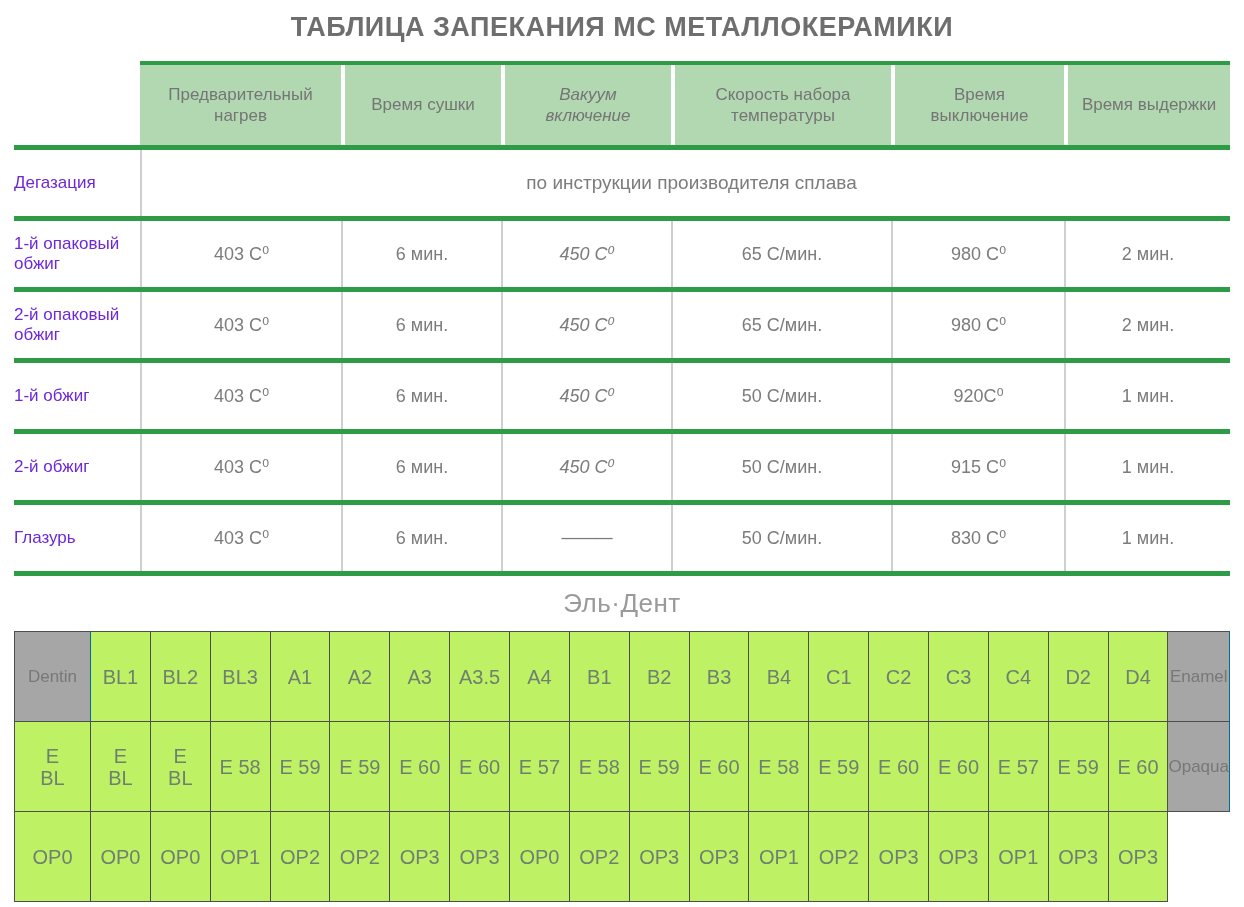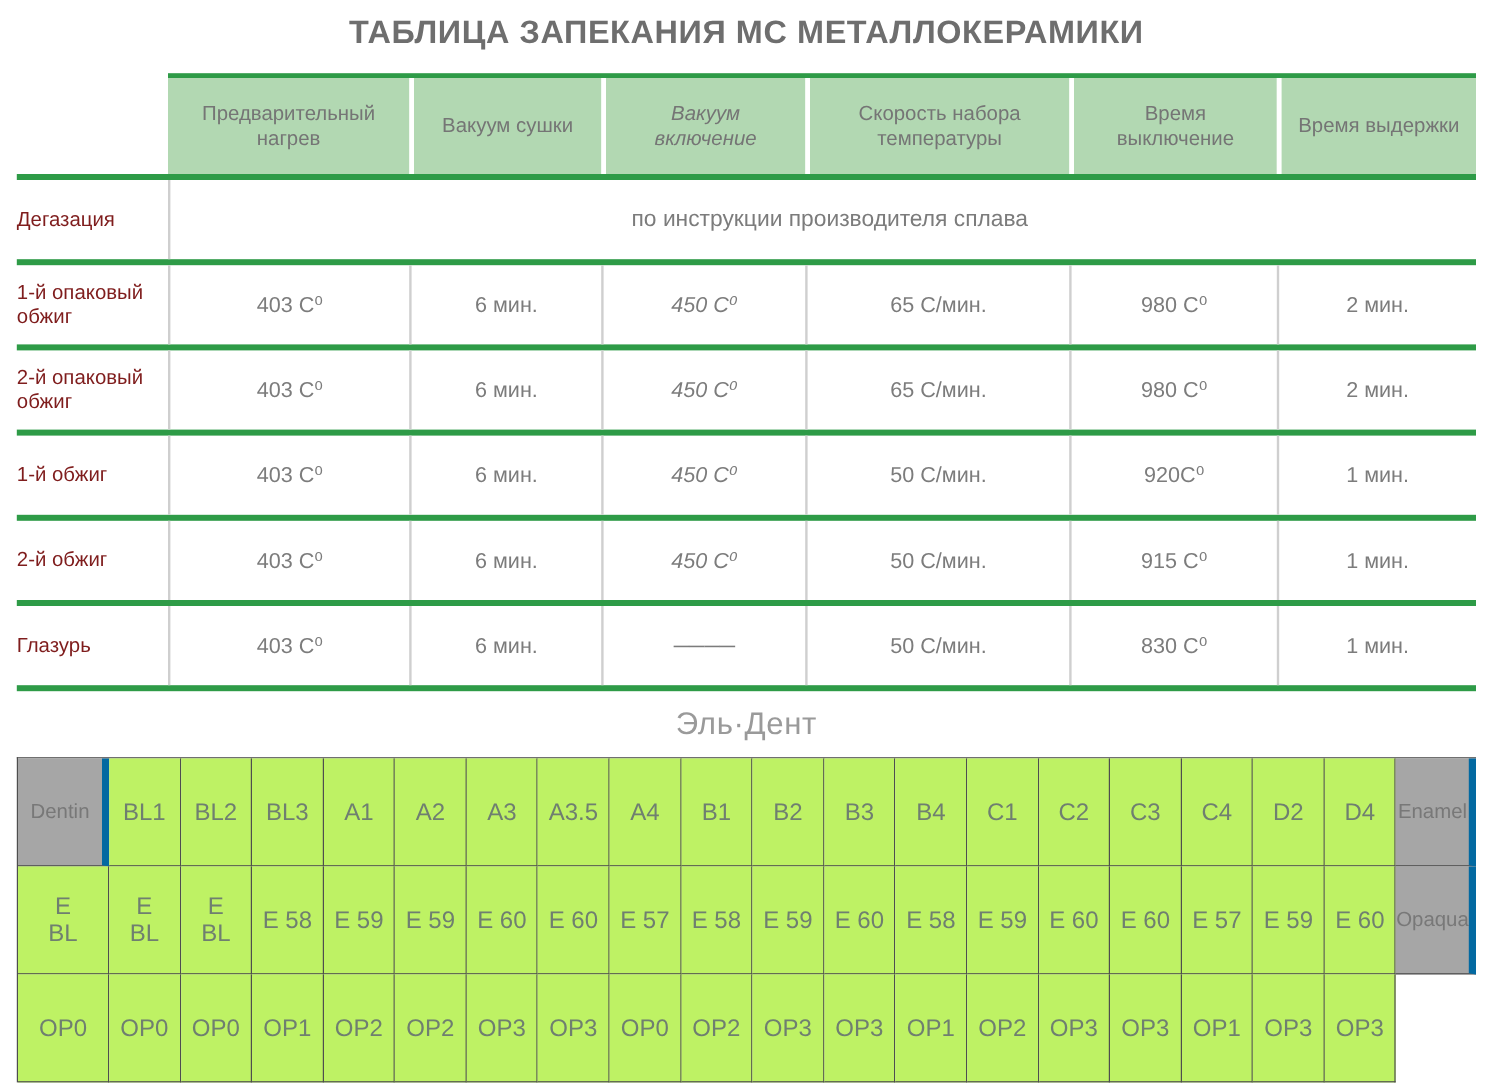--- a/index.html
+++ b/index.html
@@ -46,21 +46,21 @@
   .c3 { width: 220px; flex: 0 0 220px; }
   .c4 { width: 173px; flex: 0 0 173px; }
   .c5 { flex: 1 1 auto; }
 
   .green-line { height: 5px; background: #2e9b47; }
 
   .ft-row { display: flex; min-height: 66px; align-items: stretch; }
   .ft-label {
     width: 126px; flex: 0 0 126px;
     display: flex; align-items: center;
-    color: #7f1d1d; font-size: 17px; line-height: 1.2;
+    color: #6d28d9; font-size: 17px; line-height: 1.2;
     padding-right: 8px;
   }
   .ft-val, .ft-span {
     display: flex; align-items: center; justify-content: center;
     text-align: center;
     color: #7c7c7c; font-size: 18px;
     border-left: 2px solid #cfcfcf;
   }
   .ft-span { flex: 1 1 auto; font-size: 19px; padding-left: 11px; }
 
@@ -80,21 +80,21 @@
     grid-auto-rows: 90px;
     border-top: 1px solid #4e4e4e;
     border-left: 1px solid #4e4e4e;
     width: 1216px;
   }
   .st-label {
     background: #a6a6a6;
     color: #787878;
     font-size: 17px;
     display: flex; align-items: center; justify-content: center;
-    border-right: 6px solid #0369a1;
+    border-right: 1px solid #0369a1;
     border-bottom: 1px solid #4e4e4e;
   }
   .st-cell {
     background: #bef264;
     color: #6f7f70;
     font-size: 20px;
     display: flex; align-items: center; justify-content: center;
     text-align: center;
     white-space: pre-line;
     line-height: 1.1;
@@ -107,21 +107,21 @@
 
 <div class="page">
 
   <div class="title">ТАБЛИЦА ЗАПЕКАНИЯ МС МЕТАЛЛОКЕРАМИКИ</div>
 
   <div class="ft">
     <div class="ft-header-row">
       <div class="ft-label-spacer"></div>
       <div class="ft-headers" id="ft-headers">
           <div class="ft-head c0">Предварительный нагрев</div>
-          <div class="ft-head c1">Вакуум сушки</div>
+          <div class="ft-head c1">Время сушки</div>
           <div class="ft-head c2">Вакуум включение</div>
           <div class="ft-head c3">Скорость набора температуры</div>
           <div class="ft-head c4">Время выключение</div>
           <div class="ft-head c5">Время выдержки</div>
         </div>
     </div>
     <div class="green-line"></div>
     <div id="ft-body">
         <div class="ft-row">
           <div class="ft-label">Дегазация</div>

